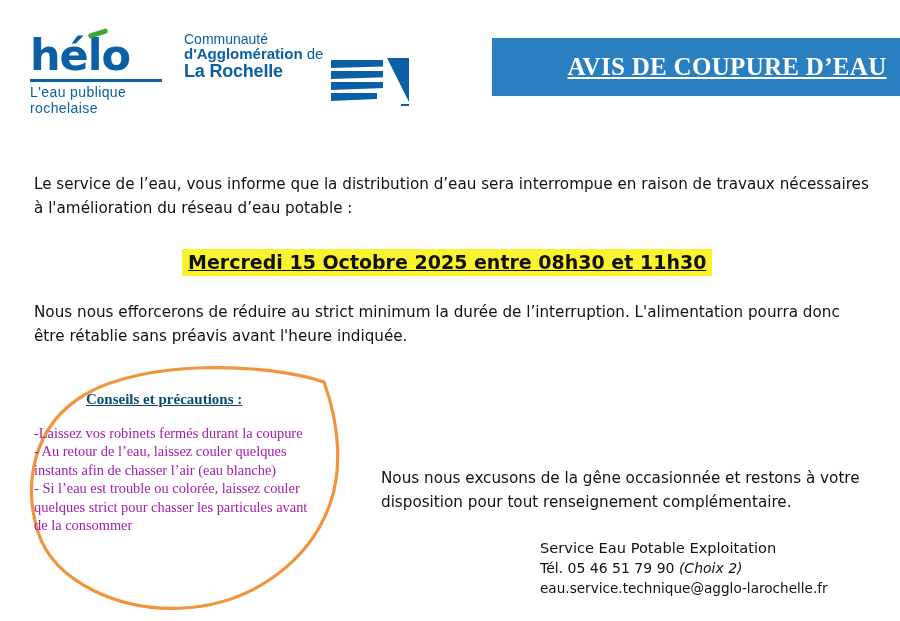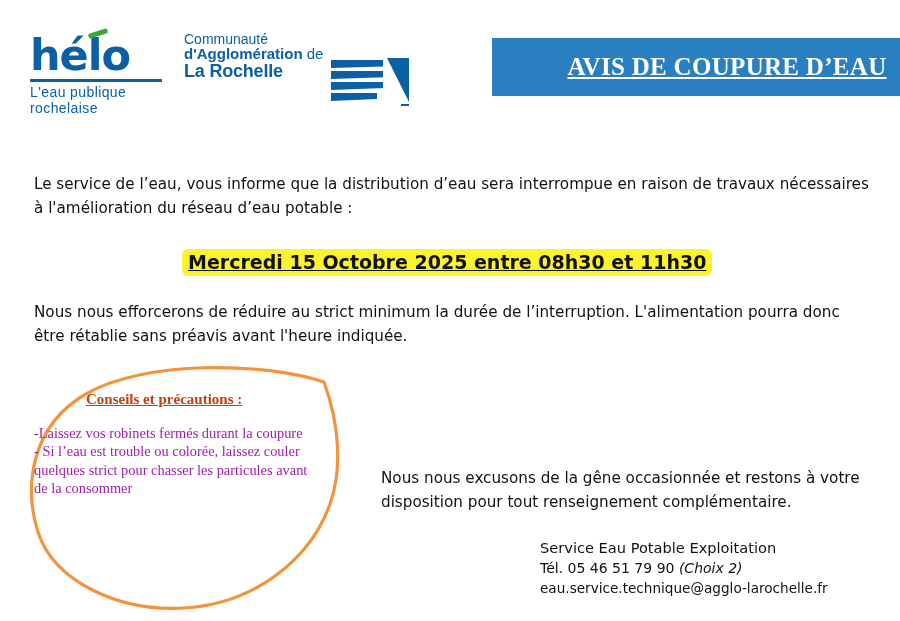--- a/index.html
+++ b/index.html
@@ -148,21 +148,20 @@
     top: 466px;
     width: 500px;
   }
 
   .highlight-line {
     position: absolute;
     left: 182px;
     top: 249px;
     background: #fcf32f;
     padding: 2px 6px 3px 6px;
-    border-radius: 6px;
   }
   .highlight-line span {
     font-family: "DejaVu Sans", sans-serif;
     font-weight: bold;
     font-size: 19px;
     text-decoration: underline;
     color: #111;
     white-space: nowrap;
   }
 
@@ -183,21 +182,21 @@
     pointer-events: none;
   }
   .advice-title {
     position: absolute;
     left: 62px;
     top: 27px;
     font-family: "Liberation Serif", serif;
     font-weight: bold;
     font-size: 15px;
     text-decoration: underline;
-    color: #c2410c;
+    color: #0c4a6e;
   }
   .advice-list {
     position: absolute;
     left: 10px;
     top: 60px;
     width: 280px;
     font-family: "Liberation Serif", serif;
     font-size: 14.4px;
     line-height: 18.4px;
     color: #a21caf;
@@ -264,20 +263,21 @@
 
 <div class="para" id="reduce">Nous nous efforcerons de réduire au strict minimum la durée de l’interruption. L'alimentation pourra donc être rétablie sans préavis avant l'heure indiquée.</div>
 
 <div class="advice-wrap">
   <svg class="advice-ellipse" viewBox="0 0 330 250" xmlns="http://www.w3.org/2000/svg">
     <path d="M300 18 C240 -2 120 -4 62 30 C6 62 0 124 14 168 C30 218 96 248 160 244 C230 240 286 196 306 140 C318 106 316 62 300 18" fill="none" stroke="#f2943d" stroke-width="3.2" stroke-linecap="round"></path>
   </svg>
   <div class="advice-title">Conseils et précautions :</div>
   <div class="advice-list">
     <div>-Laissez vos robinets fermés durant la coupure</div>
+    <div>- Au retour de l’eau, laissez couler quelques instants afin de chasser l’air (eau blanche)</div>
     <div>- Si l’eau est trouble ou colorée, laissez couler quelques strict pour chasser les particules avant de la consommer</div>
   </div>
 </div>
 
 <div class="para" id="apology">Nous nous excusons de la gêne occasionnée et restons à votre disposition pour tout renseignement complémentaire.</div>
 
 <div class="sig">
   <div class="sig-title">Service Eau Potable Exploitation</div>
   <div class="sig-phone"><span>Tél. 05 46 51 79 90 </span><i>(Choix 2)</i></div>
   <div class="sig-mail">eau.service.technique@agglo-larochelle.fr</div>

